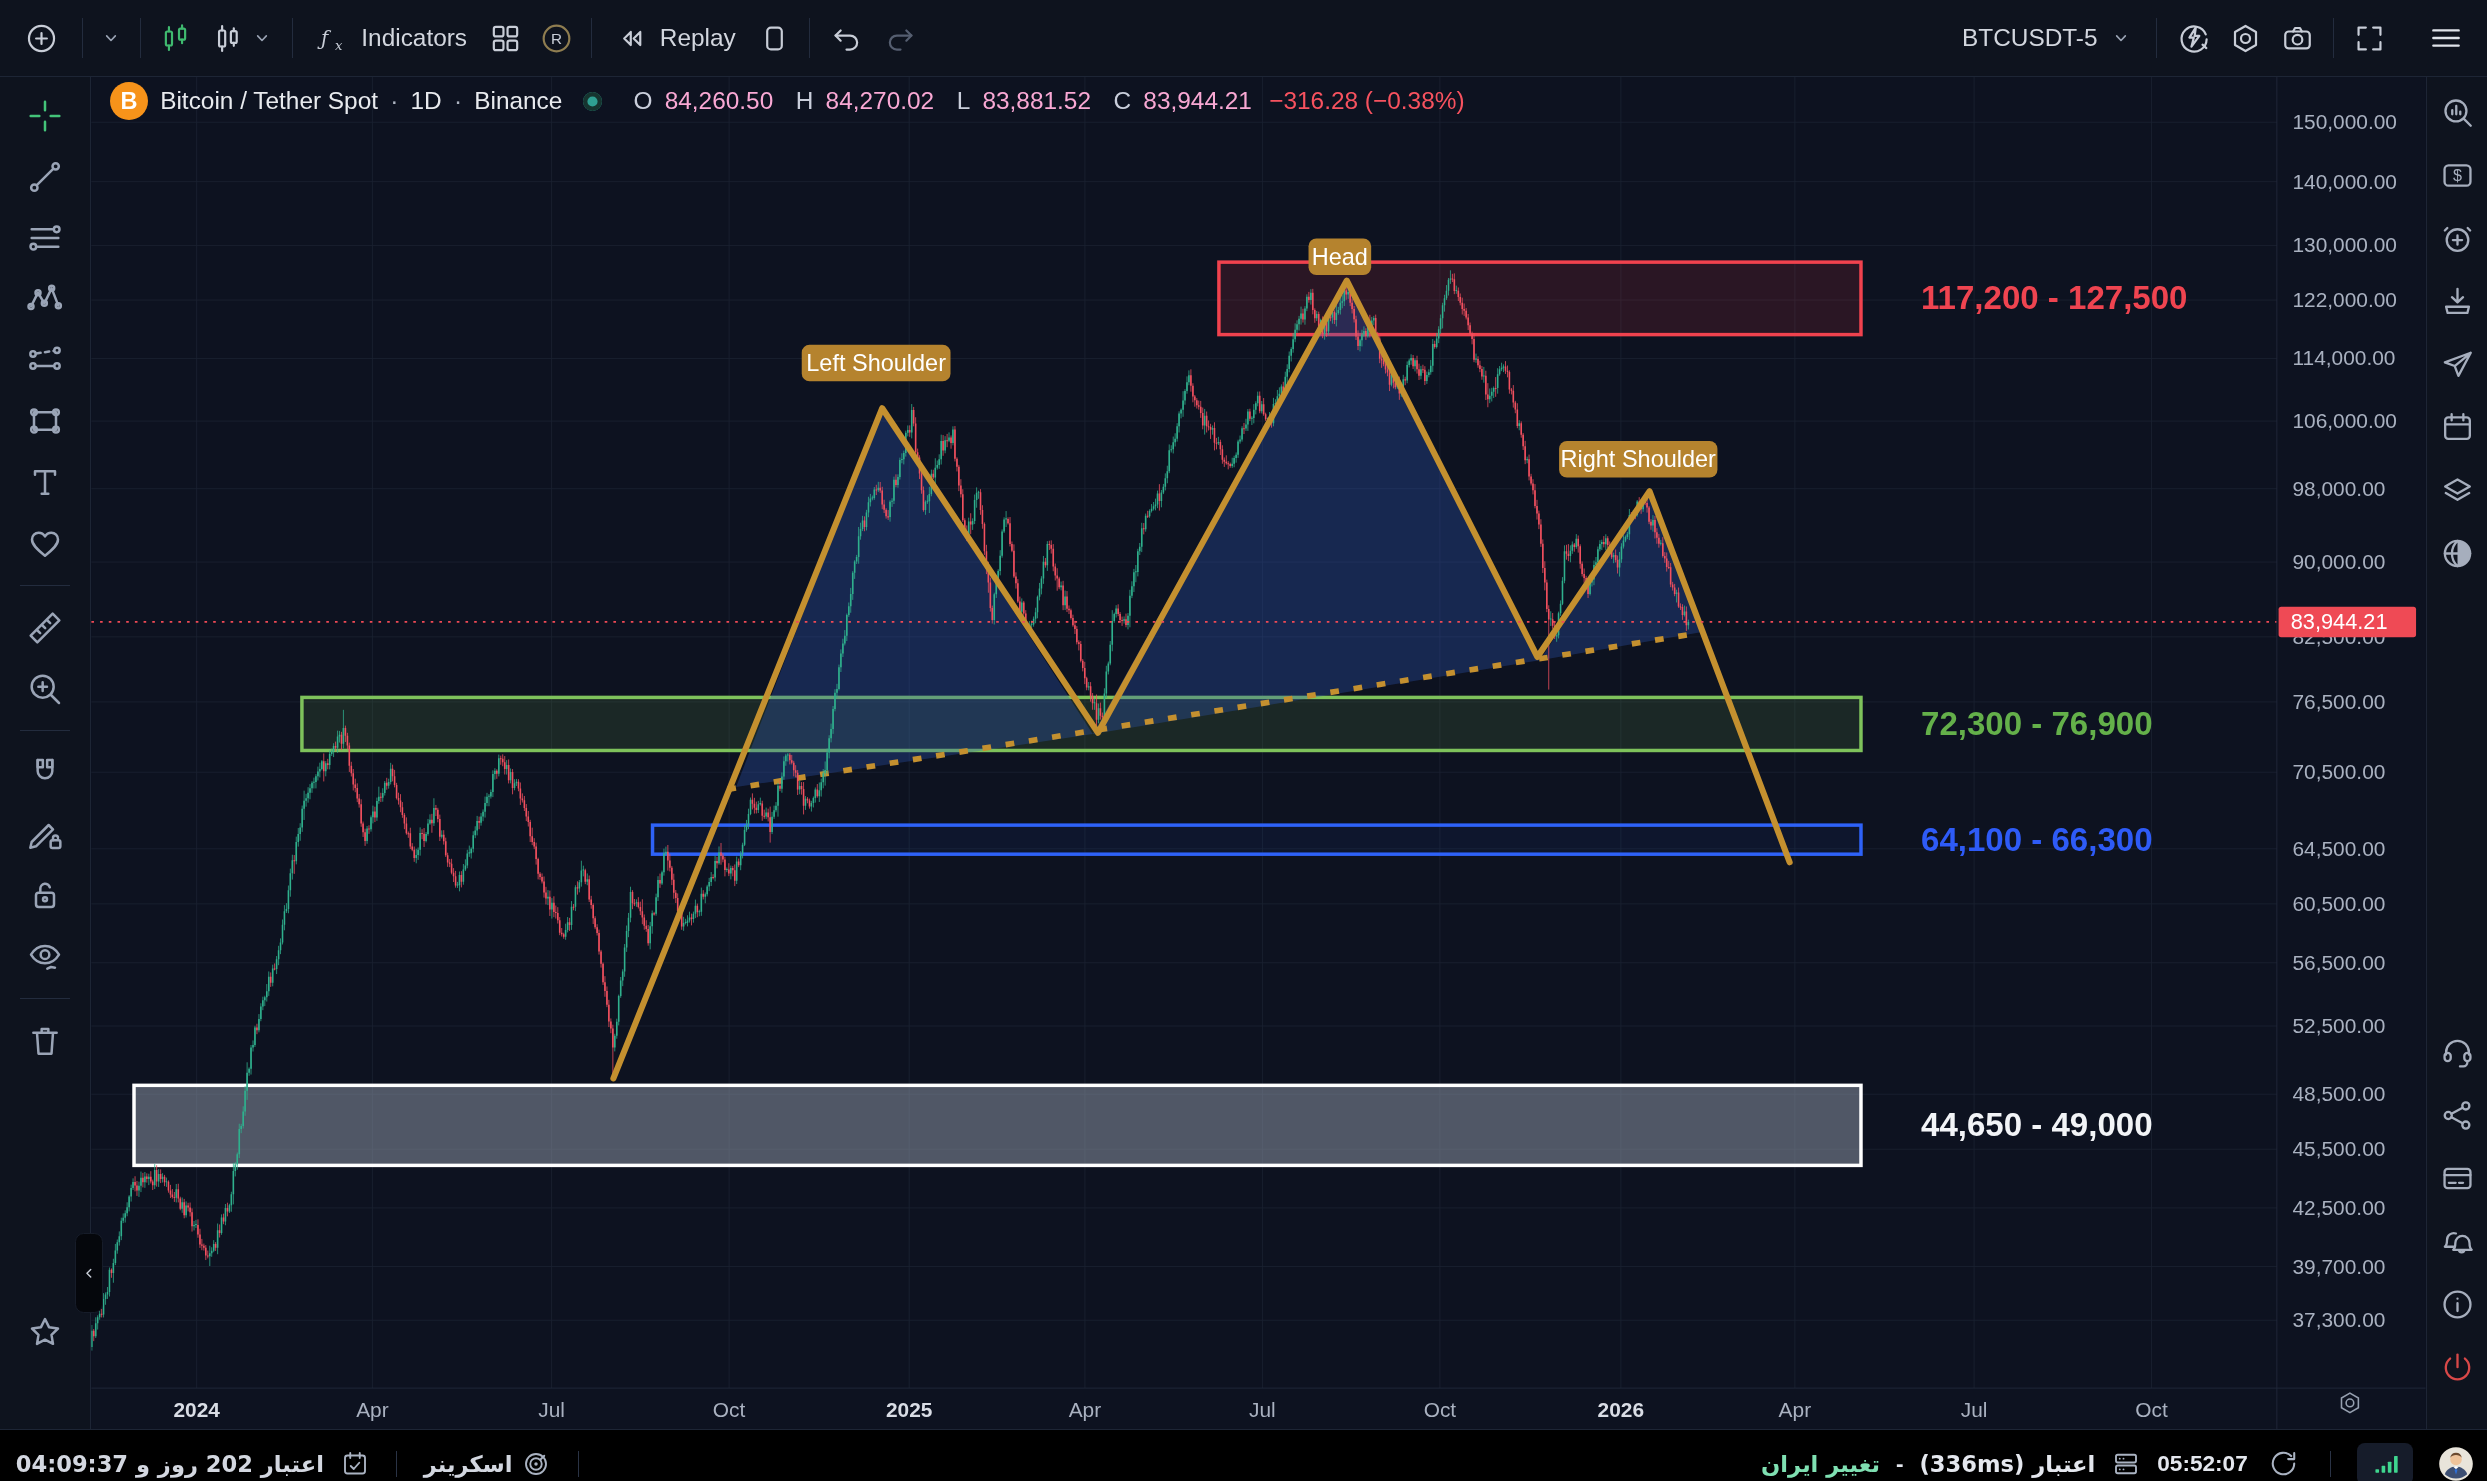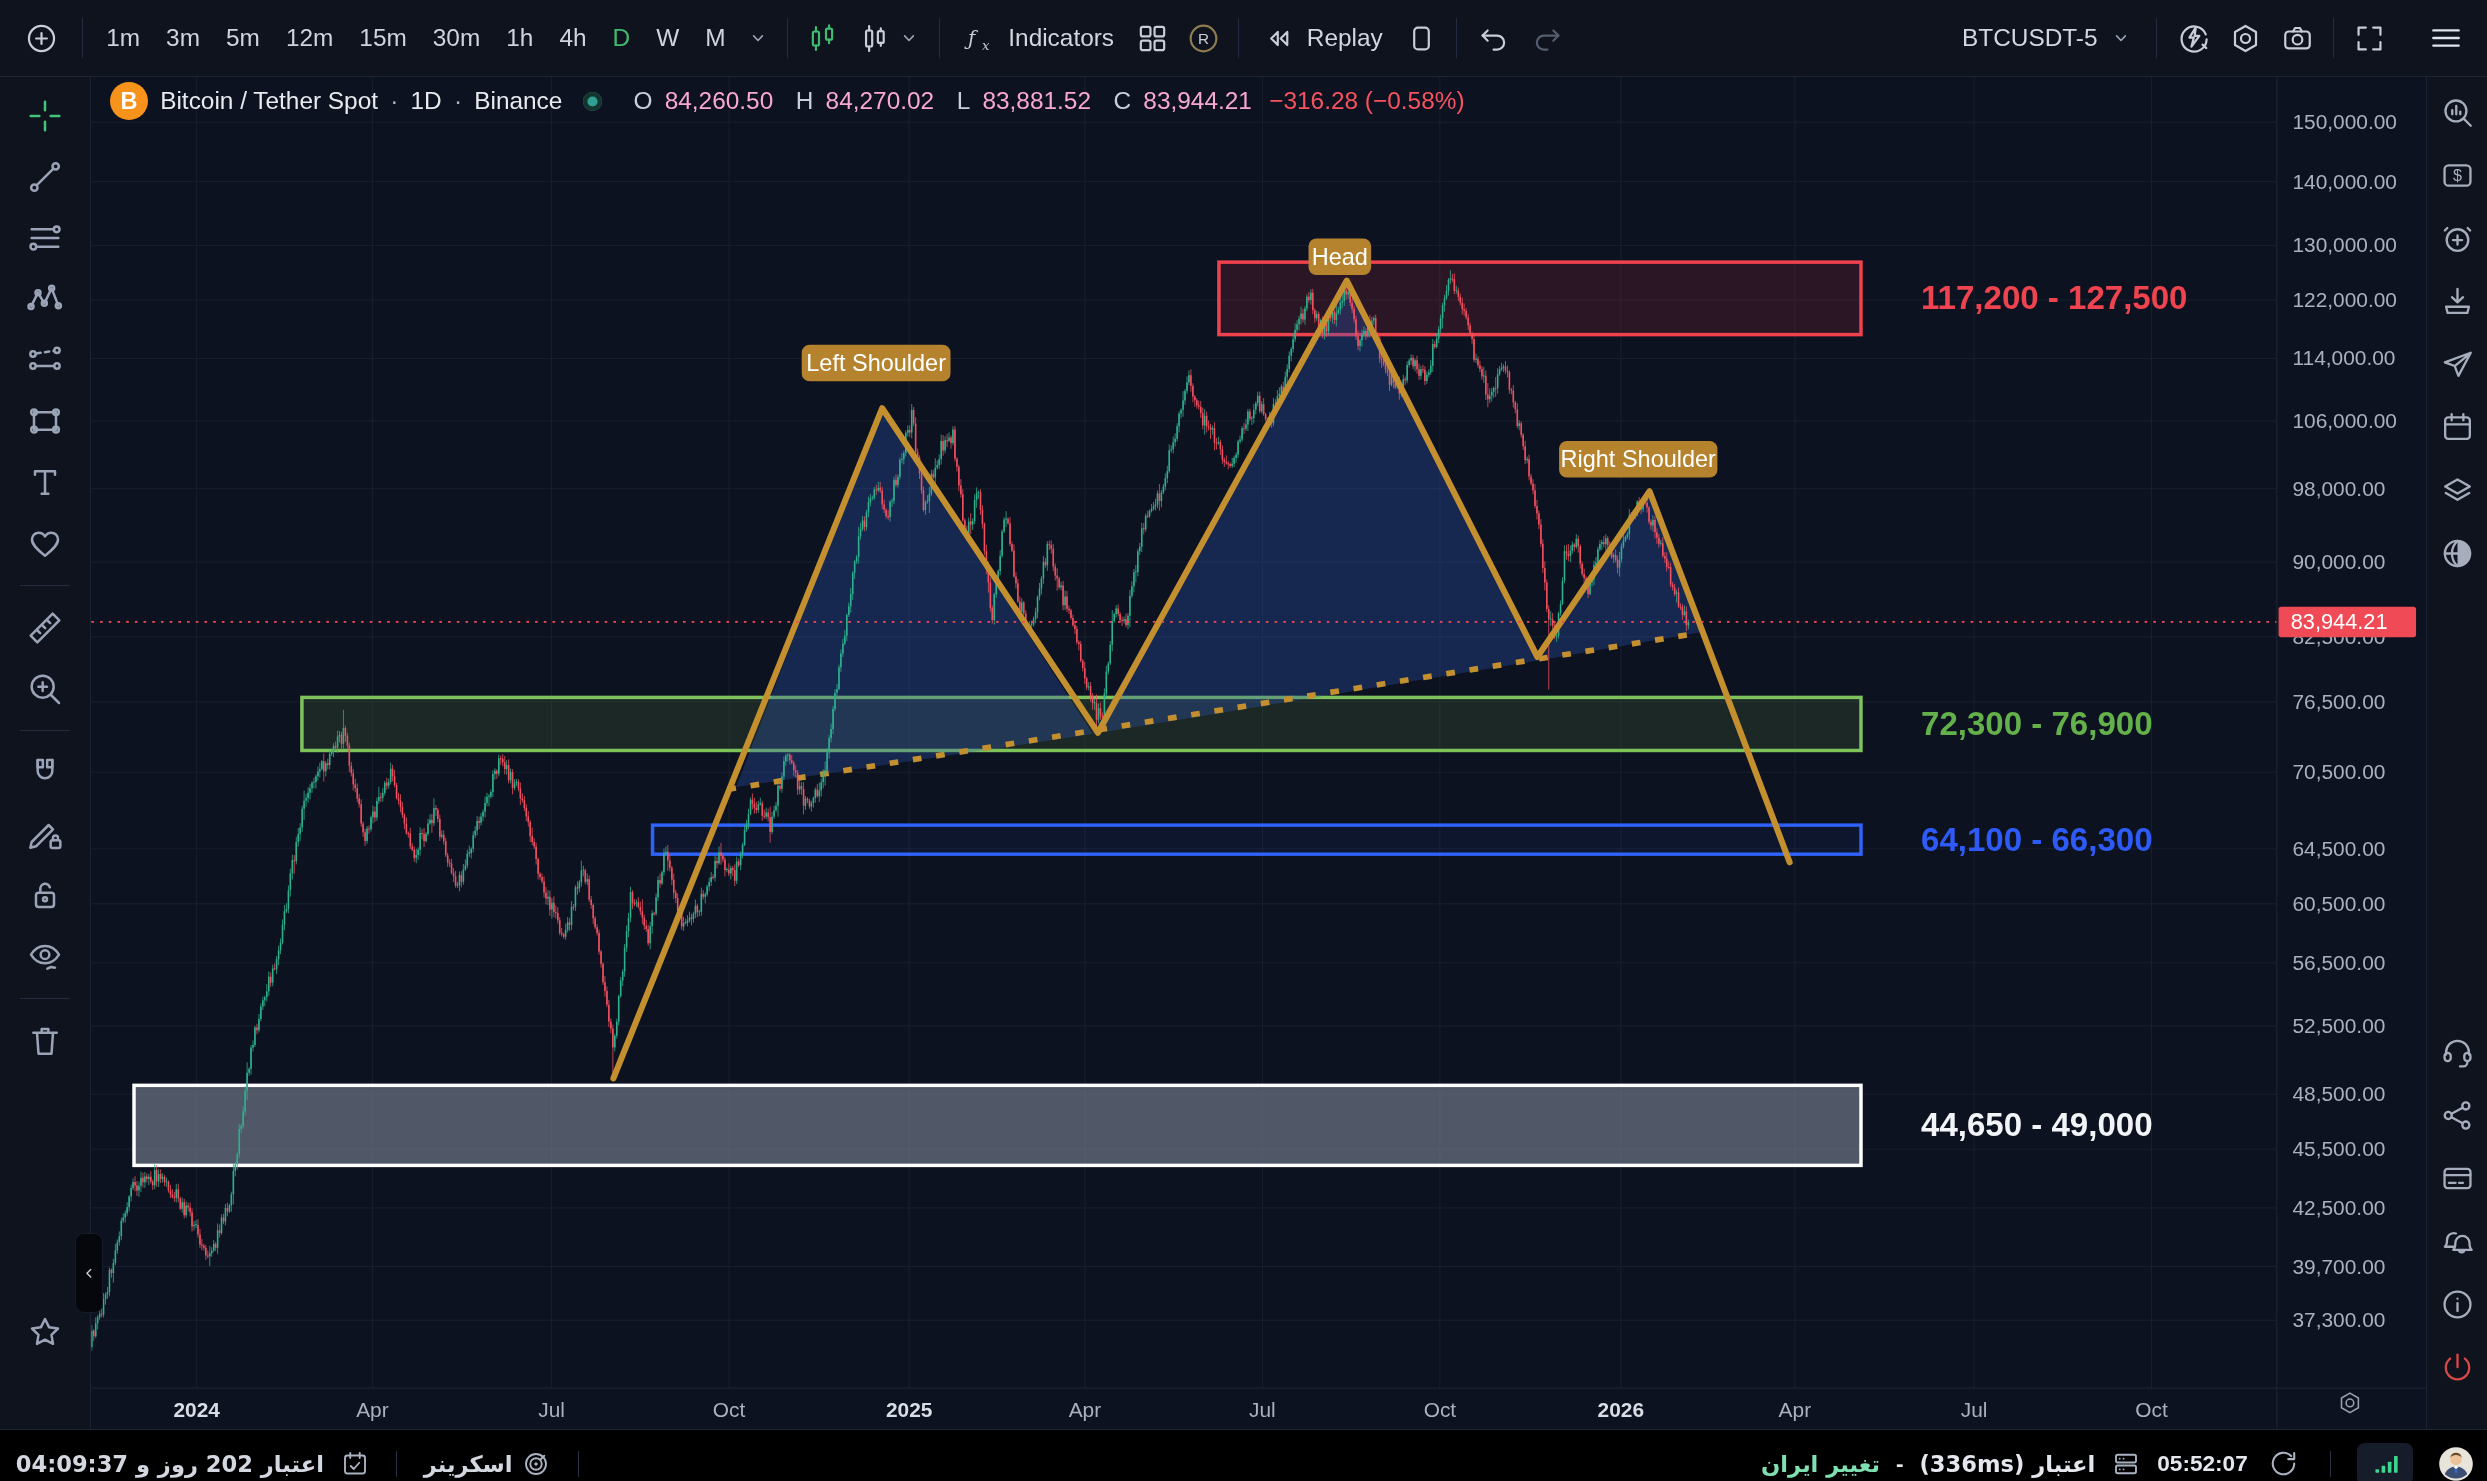--- a/index.html
+++ b/index.html
@@ -74,33 +74,20 @@
   <header class="topbar">
     <button class="tb-btn">
       <span class="tb-ico">
           <svg viewBox="0 0 24 24" fill="none" stroke="currentColor" stroke-width="1.5" stroke-linecap="round" stroke-linejoin="round">
             <circle cx="12" cy="12" r="8.6"></circle>
             <path d="M12 8.3v7.4M8.3 12h7.4"></path>
           </svg>
         </span>
     </button>
     <div class="sep"></div>
-    <div id="timeframes" style="display:flex;align-items:center">
-        <button class="tf">1m</button>
-        <button class="tf">3m</button>
-        <button class="tf">5m</button>
-        <button class="tf">12m</button>
-        <button class="tf">15m</button>
-        <button class="tf">30m</button>
-        <button class="tf">1h</button>
-        <button class="tf">4h</button>
-        <button class="tf active">D</button>
-        <button class="tf">W</button>
-        <button class="tf">M</button>
-      </div>
     <button class="tb-btn" style="padding:0 5.2px">
       <span class="tb-ico small">
           <svg viewBox="0 0 24 24" fill="none" stroke="currentColor" stroke-width="1.5" stroke-linecap="round" stroke-linejoin="round">
             <path d="M8 10l4 4.3L16 10"></path>
           </svg>
         </span>
     </button>
     <div class="sep"></div>
     <button class="tb-btn" style="padding:0 7px">
       <span class="tb-ico green">
@@ -520,21 +507,21 @@
         <span class="sym-name">Binance</span>
         <span class="health-dot"></span>
         <span class="o-label">O</span>
         <span class="o-val">84,260.50</span>
         <span class="o-label">H</span>
         <span class="o-val">84,270.02</span>
         <span class="o-label">L</span>
         <span class="o-val">83,881.52</span>
         <span class="o-label">C</span>
         <span class="o-val">83,944.21</span>
-        <span class="chg">−316.28 (−0.58%)</span>
+        <span class="chg">−316.28 (−0.38%)</span>
       </div>
 
       <div class="collapse-tab">
         <span class="tb-ico" style="width:22.6px;height:22.6px">
             <svg viewBox="0 0 24 24" fill="none" stroke="currentColor" stroke-width="1.5" stroke-linecap="round" stroke-linejoin="round">
               <path d="M13.5 8l-4 4 4 4"></path>
             </svg>
           </span>
       </div>
     </div>

